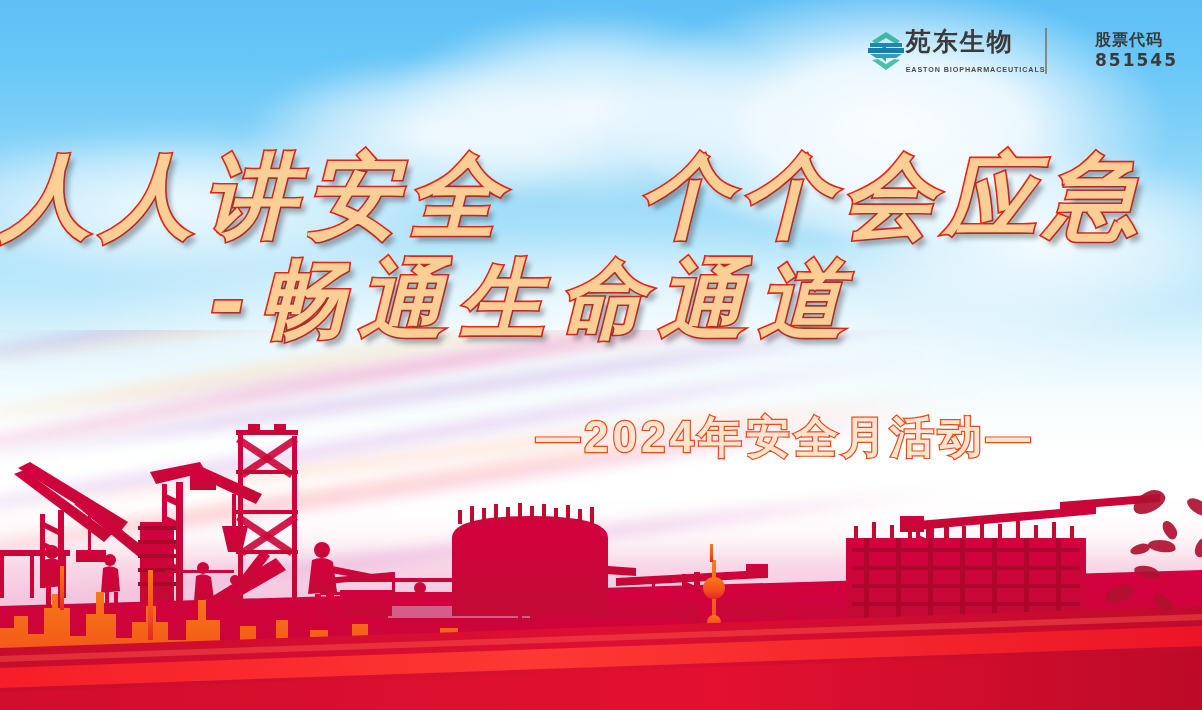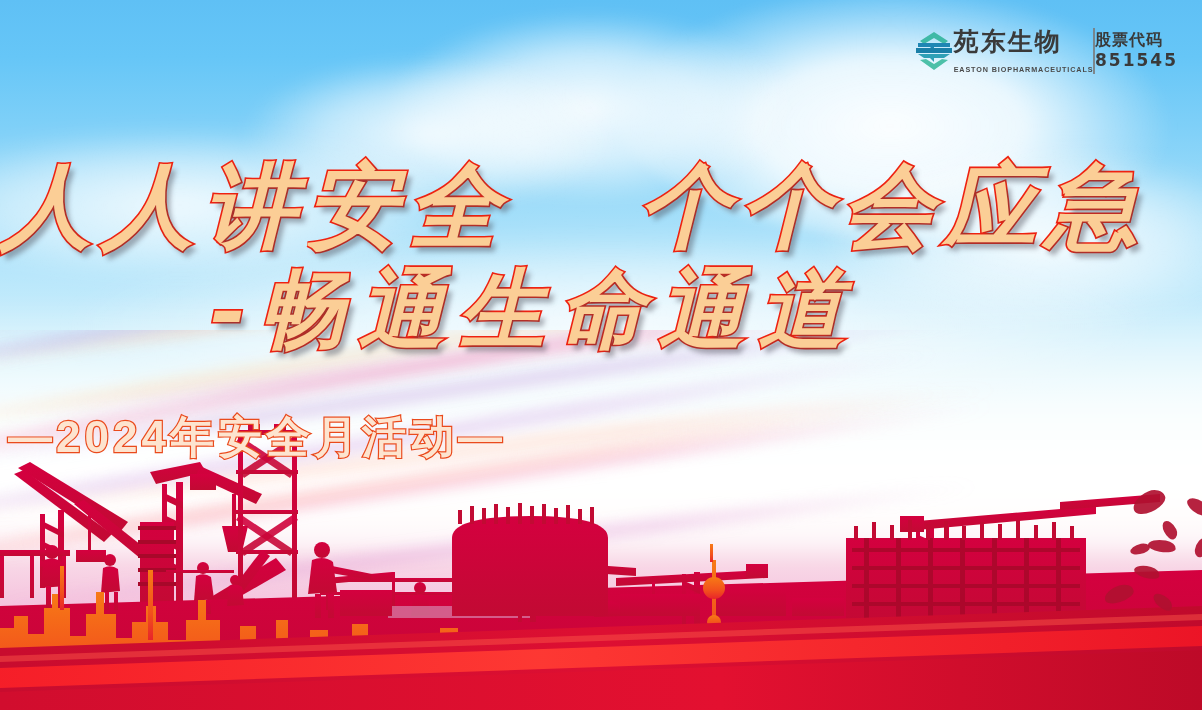--- a/index.html
+++ b/index.html
@@ -70,36 +70,36 @@
 
   
   .streaks{position:absolute;left:-140px;top:330px;width:1500px;height:330px;overflow:hidden;}
   .streak{position:absolute;height:13px;border-radius:50%;filter:blur(7px);transform-origin:left center;}
 
   
   .scene{position:absolute;left:0;bottom:0;width:1202px;height:300px;}
   .scene svg{display:block;width:1202px;height:300px;}
 
   
-  .title-wrap{position:absolute;left:0;top:160px;width:1068px;text-align:center;}
+  .title-wrap{position:absolute;left:0;top:150px;width:1068px;text-align:center;}
   .cal{
     font-family:"DejaVu Serif","Liberation Serif",serif;
     font-weight:700;font-style:italic;
     color:#fbce96;
     -webkit-text-stroke:3.2px #ee2211;
     paint-order:stroke fill;
     text-shadow:5px 6px 5px rgba(70,70,80,.42);
     line-height:1;white-space:nowrap;
   }
   .title-l1{font-size:92px;letter-spacing:10px;}
   .title-l2{font-size:86px;letter-spacing:14px;margin-top:14px;}
   .gap{display:inline-block;width:44px;}
 
   .subtitle{
-    position:absolute;left:8px;top:408px;width:1034px;text-align:left;
+    position:absolute;left:0;top:408px;width:1034px;text-align:right;
     font-family:"Liberation Sans","DejaVu Sans",sans-serif;
     font-weight:700;font-size:44px;letter-spacing:4px;
     color:#fde4cf;
     -webkit-text-stroke:2.4px #ea4a1c;
     paint-order:stroke fill;
     white-space:nowrap;
   }
 
   
   .logo-bar{position:absolute;top:28px;right:24px;display:flex;align-items:center;}
@@ -108,21 +108,21 @@
   .logo-cn{
     font-size:25px;font-weight:700;color:#3a3a3a;letter-spacing:2px;
     font-family:"DejaVu Sans","Liberation Sans",sans-serif;
   }
   .logo-en{
     font-size:7.2px;font-weight:700;color:#4a4a4a;letter-spacing:.9px;
     margin-top:12px;font-family:"Liberation Sans",sans-serif;
   }
   .divider{width:1.6px;height:46px;background:#7a7a7a;opacity:.85;}
   .stock{display:flex;flex-direction:column;line-height:1.25;
-    font-family:"DejaVu Sans","Liberation Sans",sans-serif;}
+    font-family:"DejaVu Sans","Liberation Sans",sans-serif;margin-left:48px;}
   .stock-label{font-size:16px;font-weight:700;color:#3a3a3a;letter-spacing:1px;}
   .stock-code{font-size:17px;font-weight:700;color:#3a3a3a;letter-spacing:2px;}
 </style>
 </head>
 <body>
 
 <div id="poster">
 
   <div class="cloud cl-top-right"></div>
   <div class="cloud cl-top-mid"></div>

